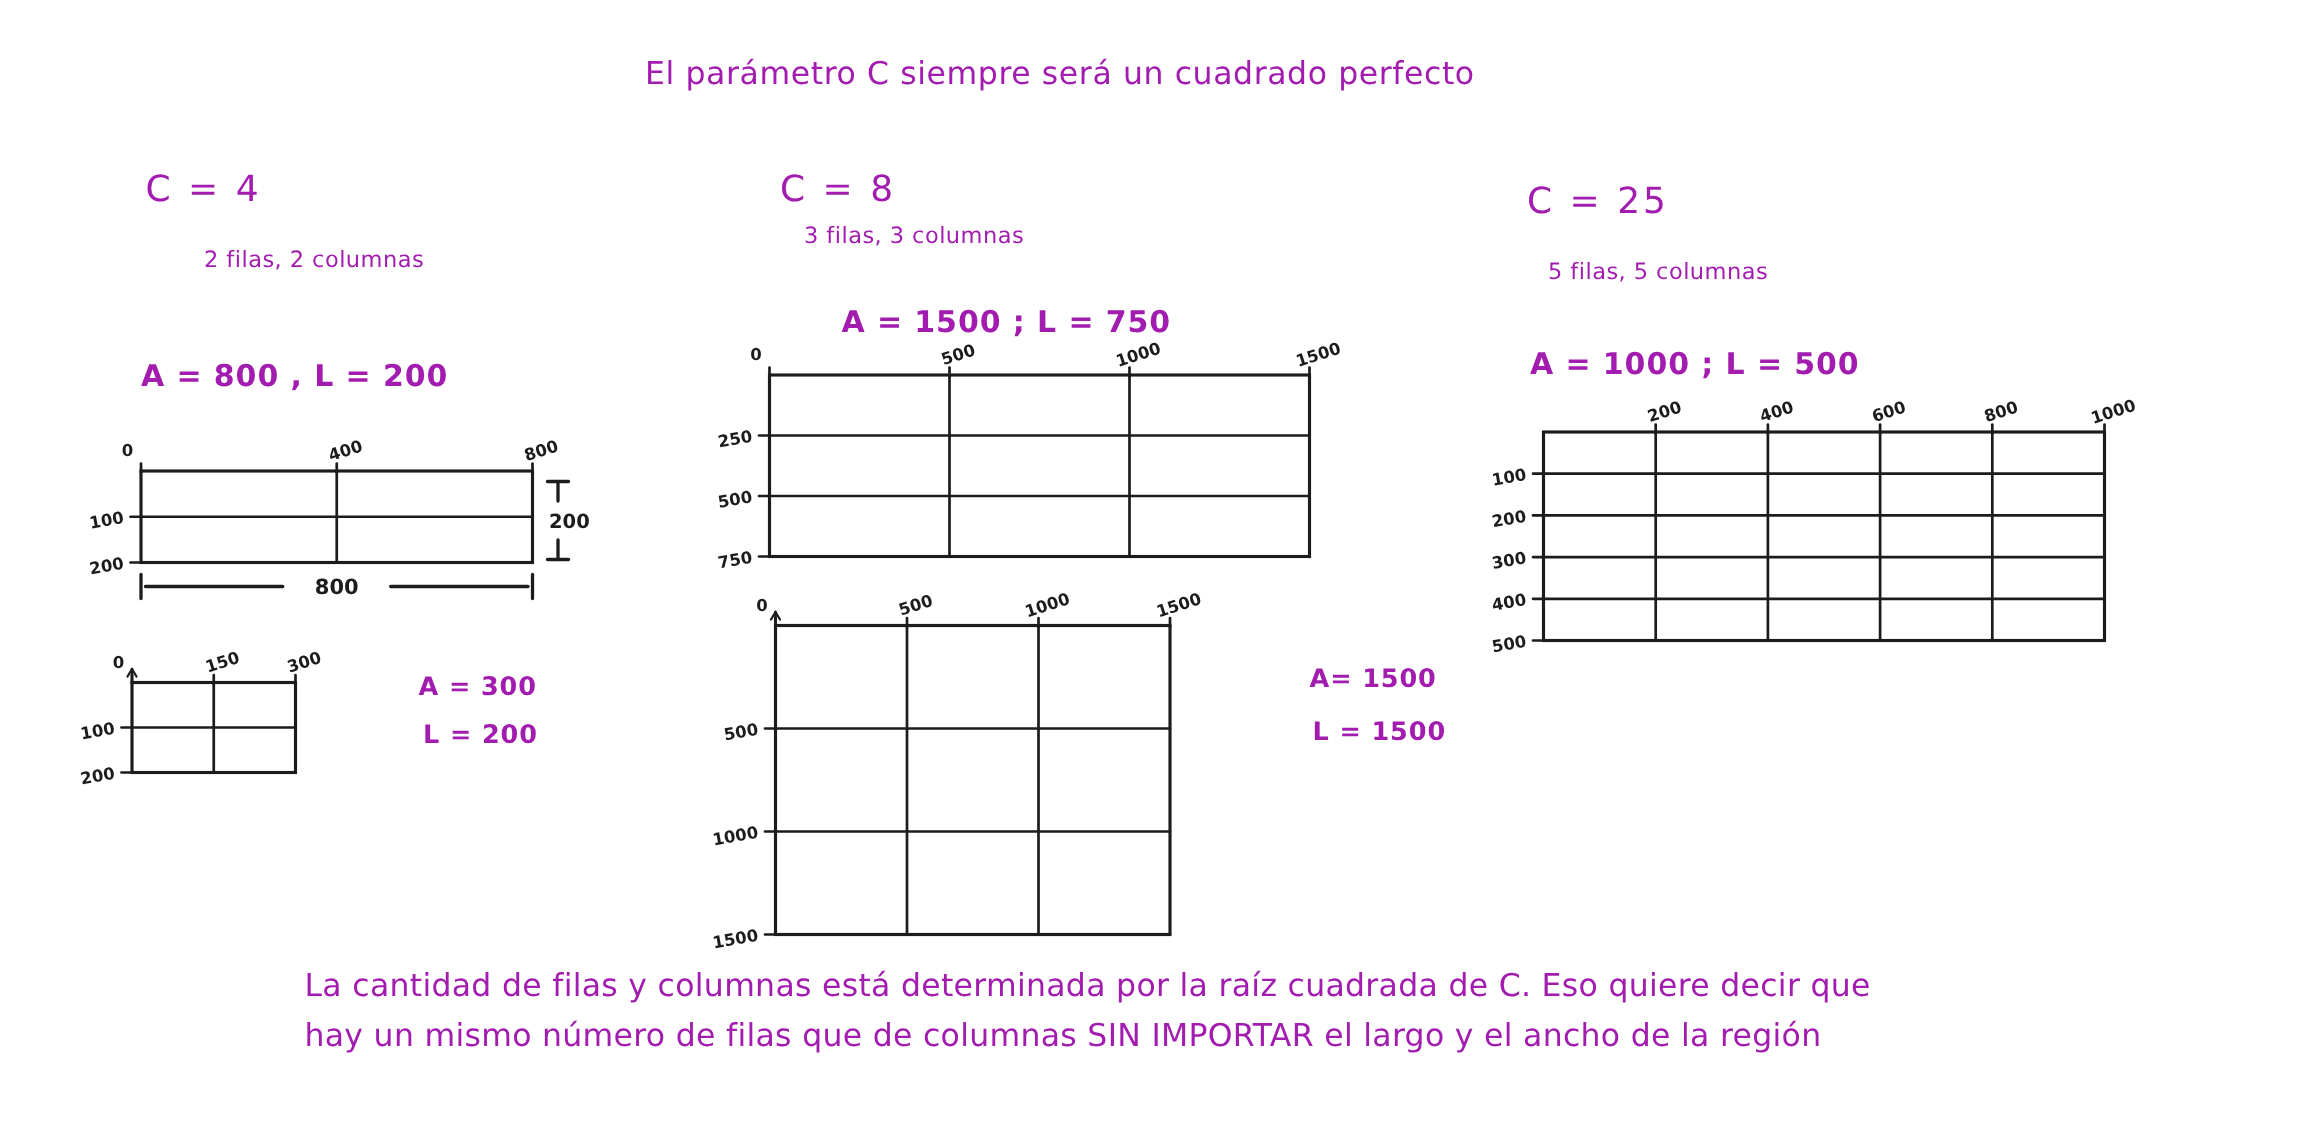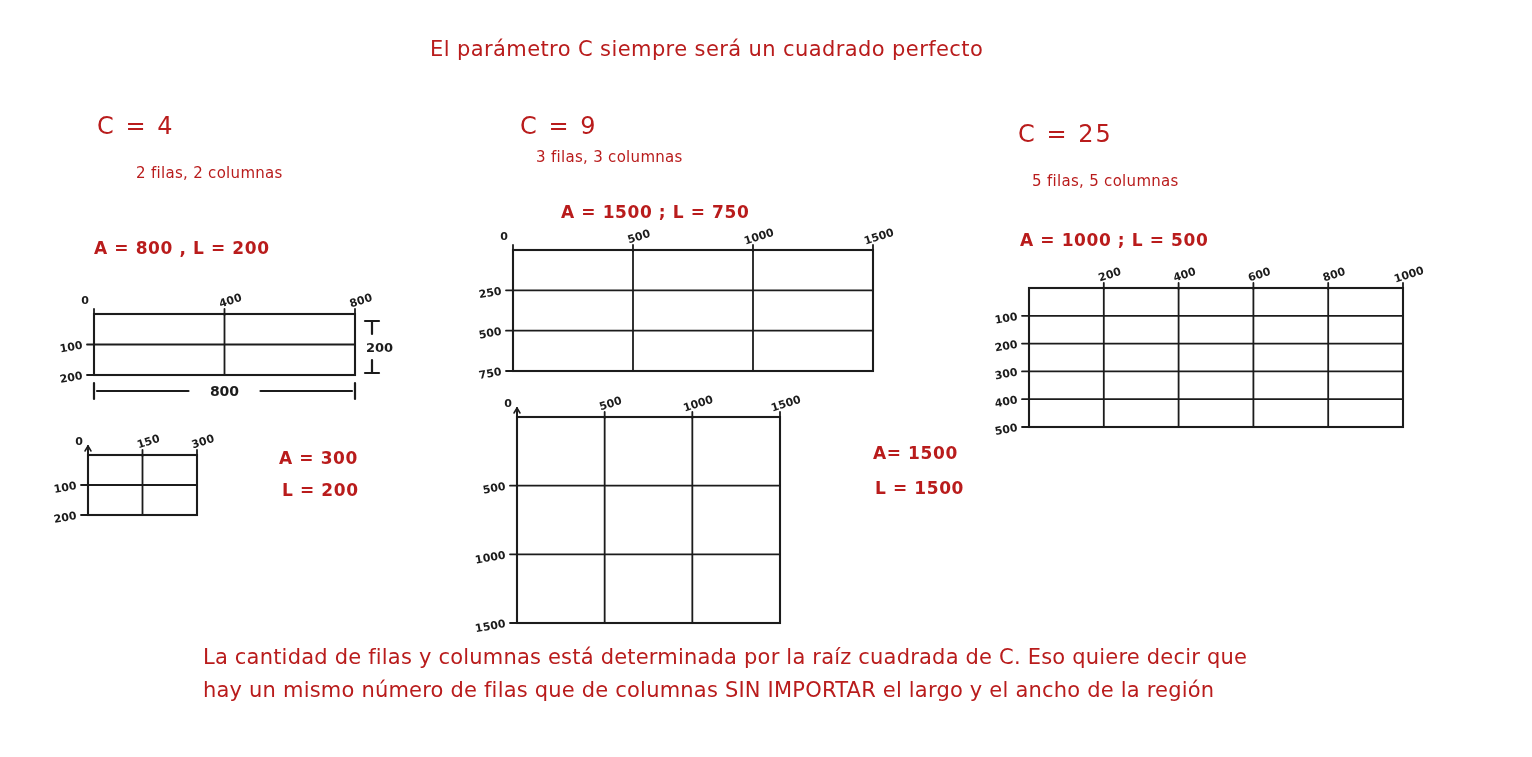--- a/index.html
+++ b/index.html
@@ -1,29 +1,29 @@
 <!DOCTYPE html>
 <html><head>
 <meta charset="utf-8">
 <style>
   * { margin:0; padding:0; box-sizing:border-box; }
   html,body { background:#ffffff; }
   .canvas {
     position:relative;
     width:1532px; height:757px;
     background:#ffffff;
-    color:#b91c1c;
+    color:#a21caf;
     font-family:"DejaVu Sans", sans-serif;
     overflow:hidden;
   }
   .txt { position:absolute; white-space:nowrap; }
   .title { font-size:21px; letter-spacing:.4px; }
   .c-label { font-size:24px; letter-spacing:2px; }
   .size-label { font-size:15px; letter-spacing:.3px; }
-  .params { font-size:17px; font-weight:bold; letter-spacing:.6px; }
+  .params { font-size:20px; font-weight:bold; letter-spacing:.6px; }
   .side-label { font-size:17px; font-weight:bold; letter-spacing:.6px;margin-left:44px; }
   .footer-line { font-size:21px; letter-spacing:.2px; }
   .grid { position:absolute; }
   .gsvg { position:absolute; overflow:visible; }
   .gsvg text { font-family:"DejaVu Sans", sans-serif; font-weight:bold; }
 </style>
 </head>
 <body>
 
 <div class="canvas">
@@ -78,21 +78,21 @@
         <line x1="63" y1="102" x2="70" y2="102" stroke="#1c1c1c" stroke-width="1.8" stroke-linecap="round"></line>
         <text x="59" y="106" text-anchor="end" font-size="11" fill="#1c1c1c" transform="rotate(-10 59 106)">200</text>
         <line x1="70" y1="42" x2="70" y2="33" stroke="#1c1c1c" stroke-width="1.8" stroke-linecap="round"></line>
         <line x1="70" y1="33" x2="67" y2="38" stroke="#1c1c1c" stroke-width="1.5" stroke-linecap="round"></line>
         <line x1="70" y1="33" x2="73" y2="38" stroke="#1c1c1c" stroke-width="1.5" stroke-linecap="round"></line>
       </svg>
     </div>
   <div class="txt side-label" style="left:235px; top:448px">A = 300</div>
   <div class="txt side-label" style="left:238px; top:480px">L = 200</div>
 
-  <div class="txt c-label" style="left:520px; top:112px">C = 9</div>
+  <div class="txt c-label" style="left:520px; top:112px">C = 8</div>
   <div class="txt size-label" style="left:536px; top:148px">3 filas, 3 columnas</div>
   <div class="txt params" style="left:561px; top:202px">A = 1500 ;   L = 750</div>
 
   <div class="grid" style="left:513px; top:250px; width:360px; height:121px">
       <svg width="510" height="221" class="gsvg" style="left: -70px; top: -42px;">
         <rect x="70" y="42" width="360" height="121" fill="none" stroke="#1c1c1c" stroke-width="2.1"></rect>
         <line x1="190" y1="42" x2="190" y2="163" stroke="#1c1c1c" stroke-width="1.8" stroke-linecap="round"></line>
         <line x1="310" y1="42" x2="310" y2="163" stroke="#1c1c1c" stroke-width="1.8" stroke-linecap="round"></line>
         <line x1="70" y1="82.33333333333334" x2="430" y2="82.33333333333334" stroke="#1c1c1c" stroke-width="1.8" stroke-linecap="round"></line>
         <line x1="70" y1="122.66666666666667" x2="430" y2="122.66666666666667" stroke="#1c1c1c" stroke-width="1.8" stroke-linecap="round"></line>

